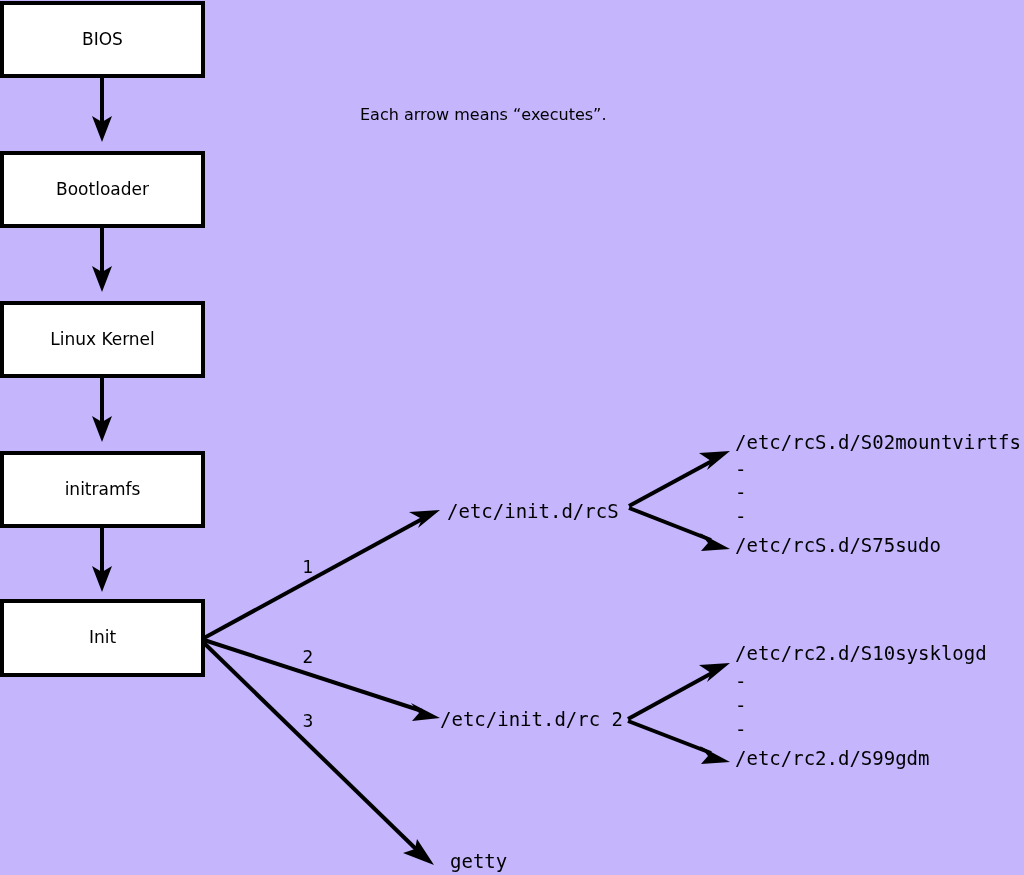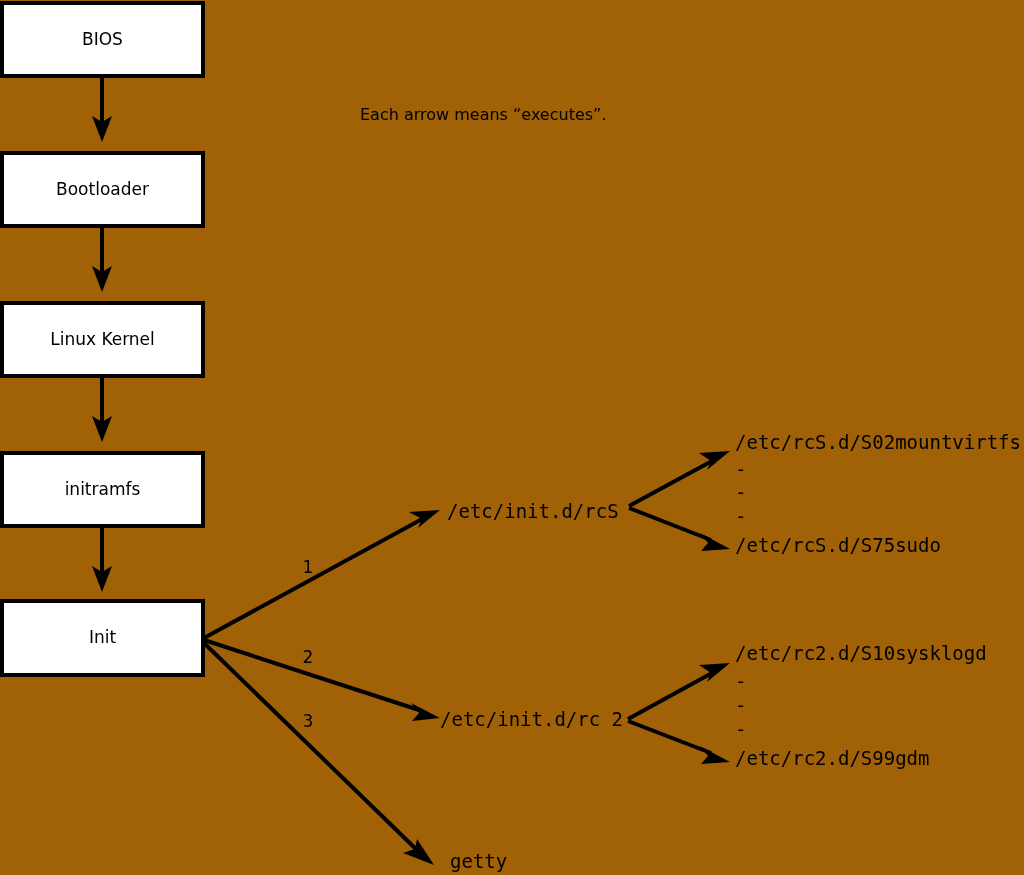--- a/index.html
+++ b/index.html
@@ -10,21 +10,21 @@
   body {
     width: 1024px;
     height: 875px;
     font-family: "DejaVu Sans", sans-serif;
     overflow: hidden;
   }
   #diagram-root {
     position: relative;
     width: 1024px;
     height: 875px;
-    background: #a16207;
+    background: #c4b5fd;
   }
   svg#boot-diagram {
     display: block;
     width: 1024px;
     height: 875px;
   }
   .node-box {
     fill: #ffffff;
     stroke: #000000;
     stroke-width: 4;

